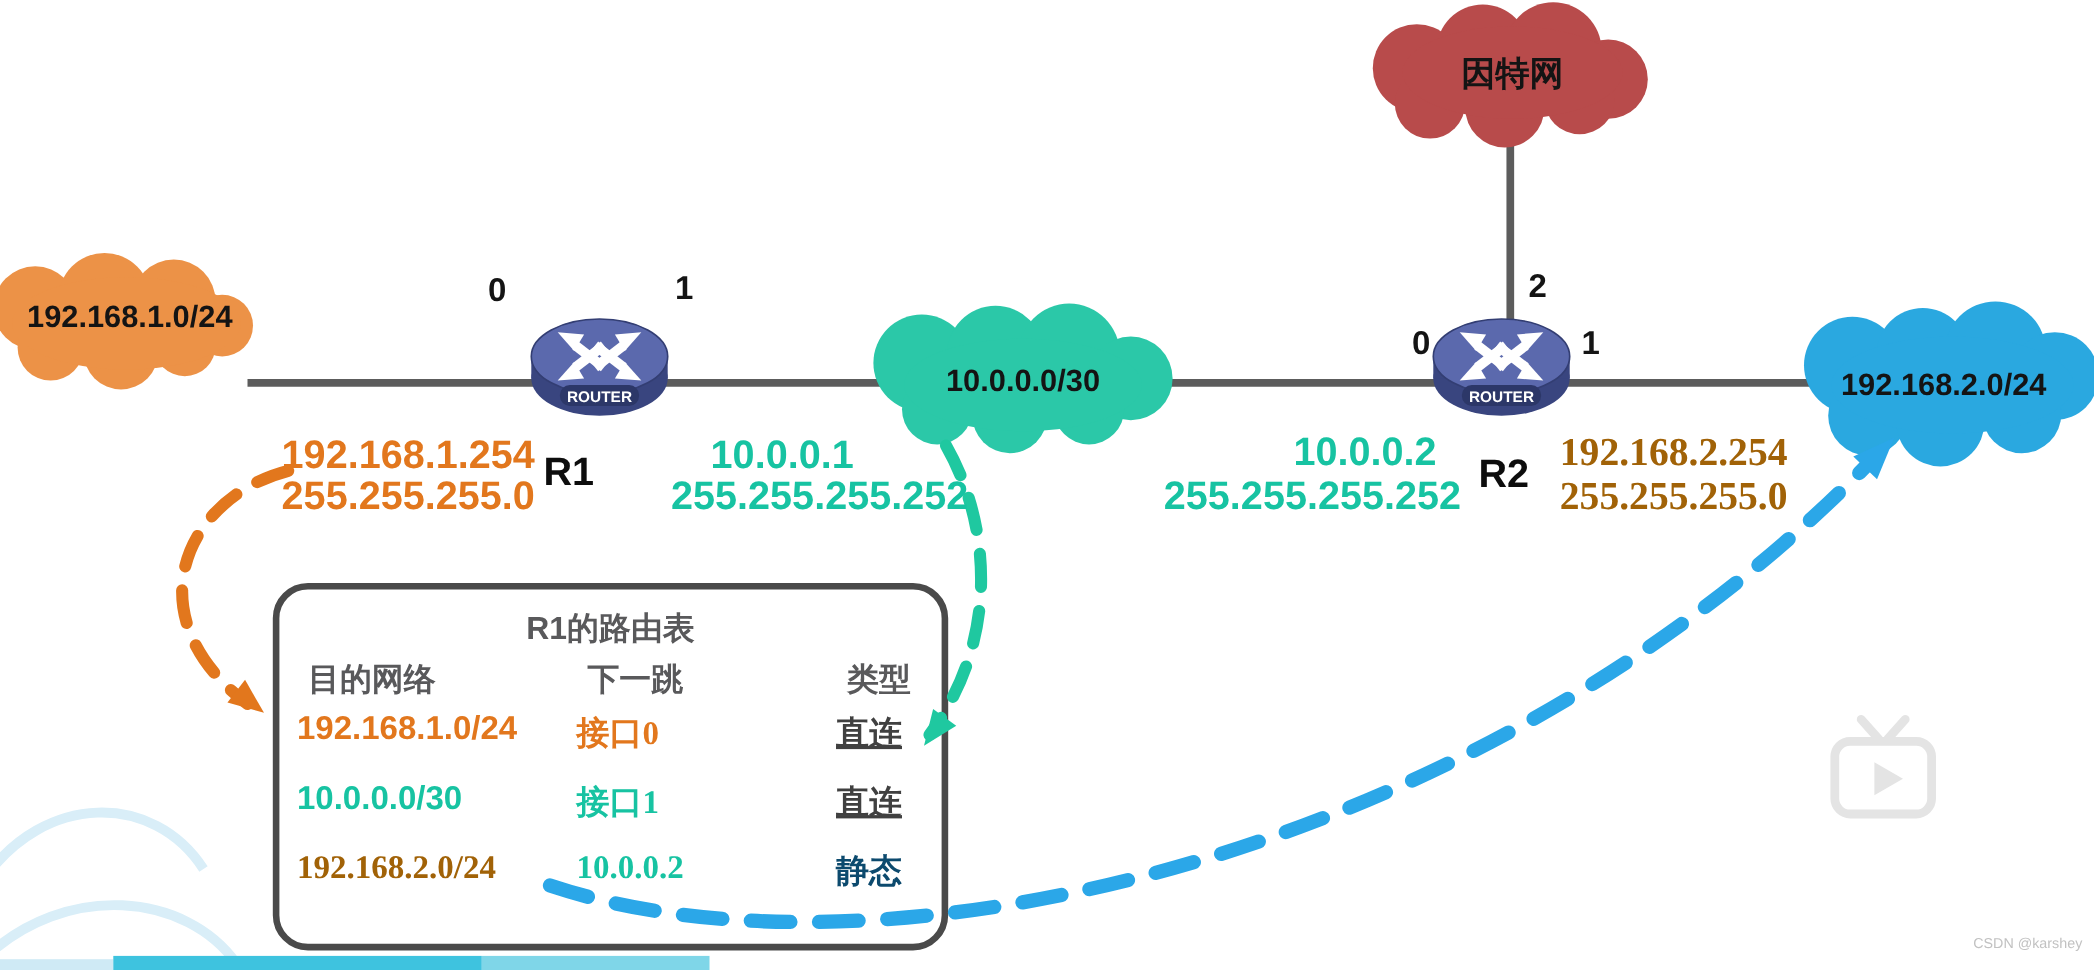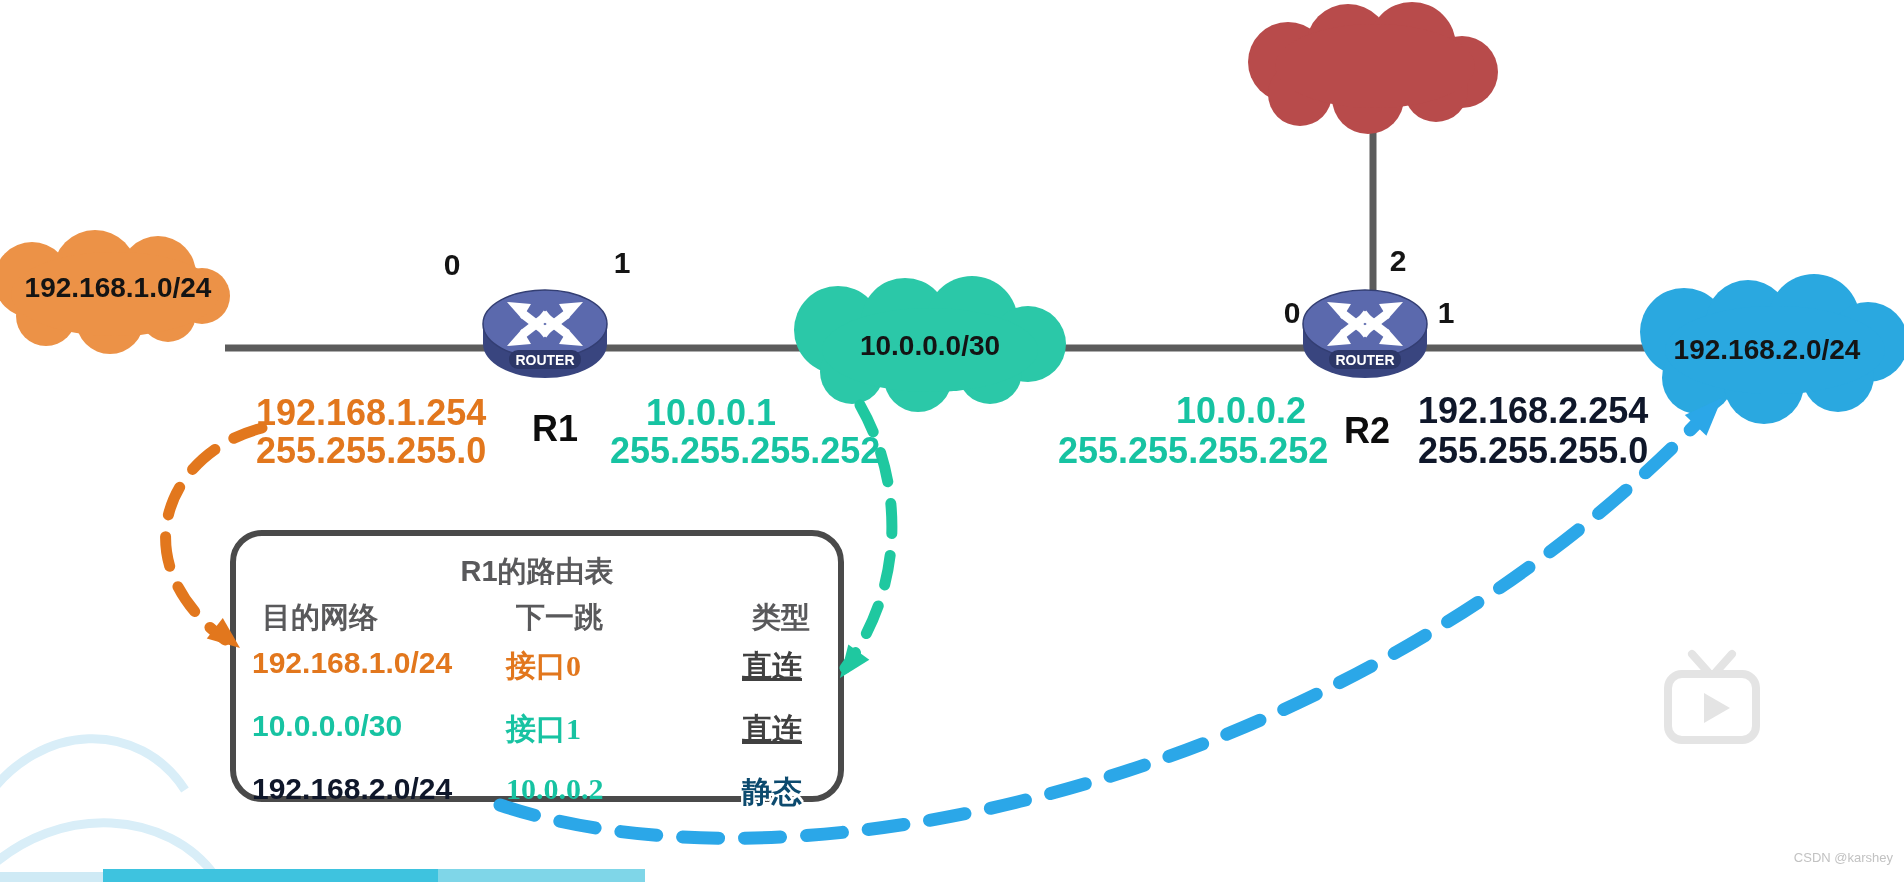--- a/index.html
+++ b/index.html
@@ -11,29 +11,29 @@
   .lbl{font-weight:bold;white-space:nowrap;color:#141414;}
   .center{text-align:center;}
   .right{text-align:right;}
   .page-title{font-size:31px;font-weight:800;color:#59595b;letter-spacing:1px;}
   .cloud-label{font-size:28px;}
   .port-label{font-size:30px;width:40px;text-align:center;}
   .router-name{font-size:36px;width:110px;text-align:center;color:#0d0d0d;}
   .ip{font-size:36px;}
   .c-orange{color:#E2771D;}
   .c-teal{color:#17C3A2;}
-  .c-blue{color:#0f172a;}
+  .c-blue{color:#a16207;font-family:Liberation Serif, serif;}
   .c-gray{color:#404040;text-decoration:underline;}
   .c-static{
     color:#0c4a6e;
     text-shadow:-2px -2px 0 #fff,2px -2px 0 #fff,-2px 2px 0 #fff,2px 2px 0 #fff,
                 0 -2px 0 #fff,0 2px 0 #fff,-2px 0 0 #fff,2px 0 0 #fff;
   }
   #route-table{
-    left:230px;top:530px;width:614px;height:272px;
+    left:248px;top:530px;width:614px;height:334px;
     border:6px solid #4a4a4a;border-radius:32px;background:transparent;
     z-index:2;box-sizing:border-box;
   }
   .tbl-title{left:0;top:16px;width:100%;font-size:29px;color:#59595b;}
   .tbl-head{font-size:29px;color:#59595b;margin-left:10px;}
   .tbl-cell{font-size:30px;}
   .col1{left:16px;} .col2{left:270px;font-family:Liberation Serif, serif;} .col3{left:506px;}
   .hrow{top:62px;} .row1{top:110px;} .row2{top:173px;} .row3{top:236px;}
   #diagram-svg{left:0;top:0;z-index:3;}
   .txt{z-index:4;}
@@ -178,25 +178,26 @@
       <line x1="-20" y1="-54" x2="-4" y2="-36" stroke="#E4E4E4" stroke-width="8" stroke-linecap="round"></line>
       <line x1="20" y1="-54" x2="4" y2="-36" stroke="#E4E4E4" stroke-width="8" stroke-linecap="round"></line>
       <rect x="-44" y="-34" width="88" height="66" rx="14" fill="none" stroke="#E4E4E4" stroke-width="8"></rect>
       <polygon points="-8,-15 18,0 -8,15" fill="#E4E4E4"></polygon>
     </g>
   </svg>
 
 
   <div class="abs txt lbl cloud-label center" style="left:6px;top:272px;width:224px;">192.168.1.0/24</div>
   <div class="abs txt lbl cloud-label center" style="left:810px;top:330px;width:240px;">10.0.0.0/30</div>
+  <div class="abs txt lbl center" style="left:1275px;top:46px;width:200px;font-size:31px;">因特网</div>
   <div class="abs txt lbl cloud-label center" style="left:1642px;top:334px;width:250px;">192.168.2.0/24</div>
 
   <div class="abs txt lbl port-label" style="left:432px;top:248px;">0</div>
   <div class="abs txt lbl port-label" style="left:602px;top:246px;">1</div>
-  <div class="abs txt lbl router-name" style="left:500px;top:408px;">R1</div>
+  <div class="abs txt lbl router-name" style="left:462px;top:408px;">R1</div>
   <div class="abs txt lbl ip c-orange" style="left:256px;top:392px;">192.168.1.254</div>
   <div class="abs txt lbl ip c-orange" style="left:256px;top:430px;">255.255.255.0</div>
   <div class="abs txt lbl ip c-teal" style="left:610px;top:392px;margin-left:36px;">10.0.0.1</div>
   <div class="abs txt lbl ip c-teal" style="left:610px;top:430px;">255.255.255.252</div>
 
   <div class="abs txt lbl port-label" style="left:1272px;top:296px;">0</div>
   <div class="abs txt lbl port-label" style="left:1426px;top:296px;">1</div>
   <div class="abs txt lbl port-label" style="left:1378px;top:244px;">2</div>
   <div class="abs txt lbl router-name" style="left:1312px;top:410px;">R2</div>
   <div class="abs txt lbl ip c-teal right" style="left:1058px;top:390px;width:248px;">10.0.0.2</div>

